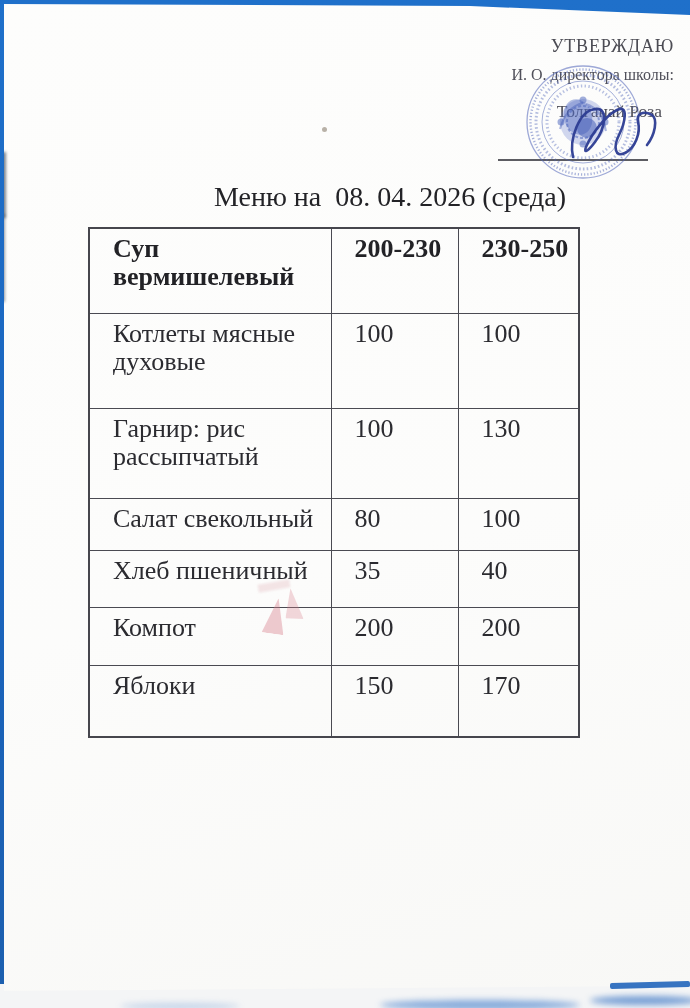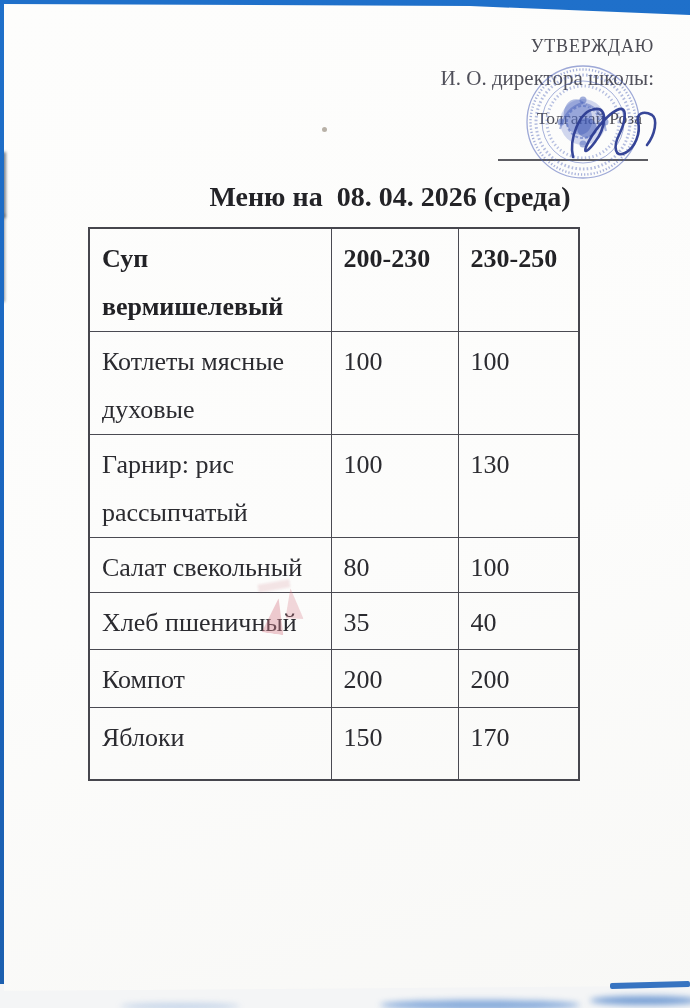--- a/index.html
+++ b/index.html
@@ -25,38 +25,38 @@
   .edge-patch{position:absolute; background:#515a67; filter:blur(1.6px);}
   .edge-patch.p1{left:0; top:152px; width:6px; height:66px; opacity:.75;}
   .edge-patch.p2{left:0; top:214px; width:5px; height:88px; opacity:.55; background:#414b59;}
   .bottom-right-wedge{position:absolute; left:610px; top:982px; width:80px; height:6px;
         background:#2165bb; transform:rotate(-1.4deg); border-radius:2px; opacity:.9;}
 
   .speck{position:absolute; left:322px; top:127px; width:5px; height:5px; border-radius:50%;
          background:#a89f93; opacity:.8; filter:blur(.4px);}
 
   
-  .approval{position:absolute; top:36px; right:36px; text-align:right; color:#4c4c54;}
+  .approval{position:absolute; top:36px; right:16px; text-align:right; color:#4c4c54;}
   .appr-l1{font-size:18px; letter-spacing:.8px; margin-bottom:9px;}
-  .appr-l2{font-size:21px; margin-bottom:17px; color:#50505a;}
+  .appr-l2{font-size:16px; margin-bottom:17px; color:#50505a;}
   .appr-name{font-size:17.5px; margin-right:12px; color:#4f4f58;}
   .sig-line{position:absolute; left:498px; top:159px; width:150px; height:2px; background:#5c5c62;}
 
   .stamp{position:absolute; left:508px; top:47px;}
   .signature{position:absolute; left:555px; top:95px;}
 
   
   .menu-title{position:absolute; left:150px; top:181px; width:480px; text-align:center;
-        font-size:28px; font-weight:bold; color:#232327; white-space:pre;}
+        font-size:28px; font-weight:normal; color:#232327; white-space:pre;}
 
   
   .menu-table{position:absolute; left:88px; top:227px; border-collapse:collapse;
         table-layout:fixed; width:490px; color:#2b2b30;}
   .menu-table td{border:1.8px solid #4a4a52; vertical-align:top;
-        padding:6px 6px 0 12px; font-size:26px; line-height:48px; overflow:hidden;}
+        padding:6px 6px 0 23px; font-size:26px; line-height:28px; overflow:hidden;}
   .menu-table{border:2.5px solid #46464d;}
   .menu-table tr.bold-row td{font-weight:bold; color:#222226;}
   tr.r0{height:85px;} tr.r1{height:95px;} tr.r2{height:90px;margin-left:45px;} tr.r3{height:52px;}
   tr.r4{height:57px;font-family:Liberation Serif, serif;} tr.r5{height:58px;} tr.r6{height:72px;}
 
   
   .wm{position:absolute; left:258px; top:582px; width:60px; height:75px;}
   .wm-t1{position:absolute; left:6px; top:16px; width:22px; height:36px;
         background:rgba(214,125,138,.40); clip-path:polygon(55% 0,100% 100%,0 100%);
         transform:rotate(8deg); filter:blur(.6px);}

